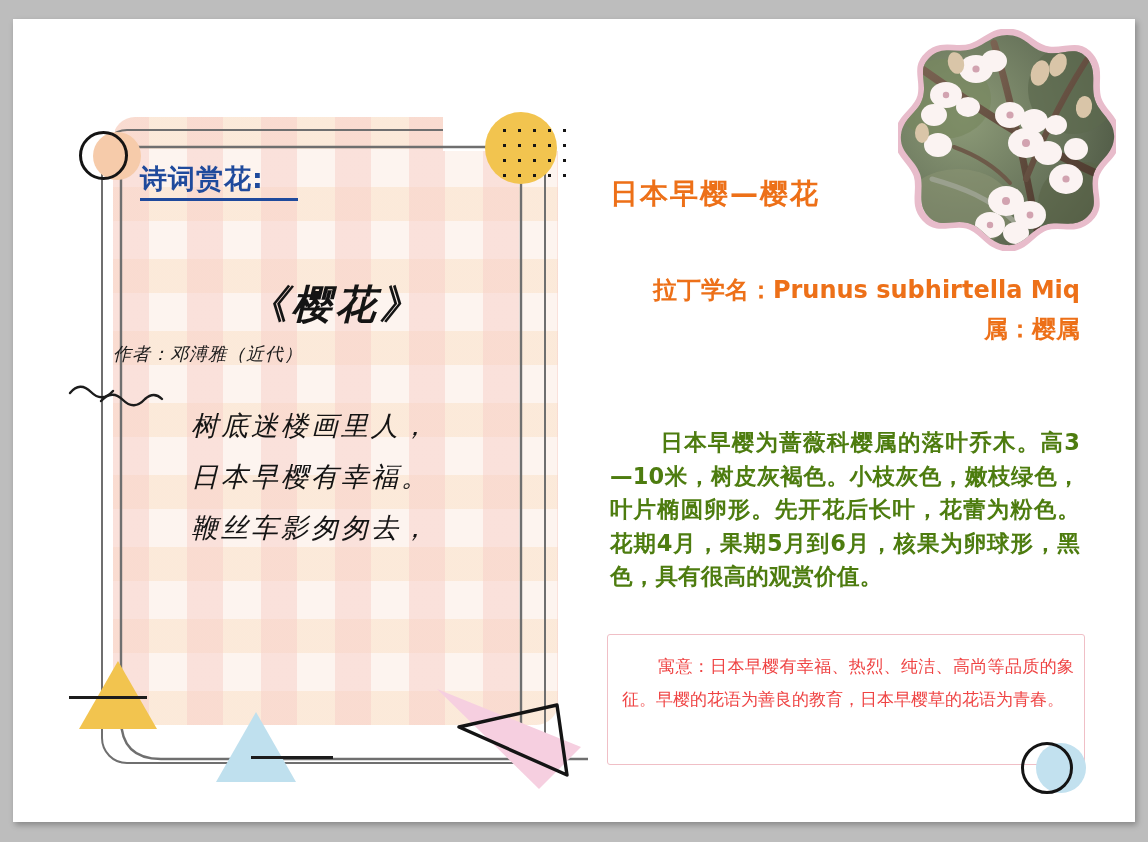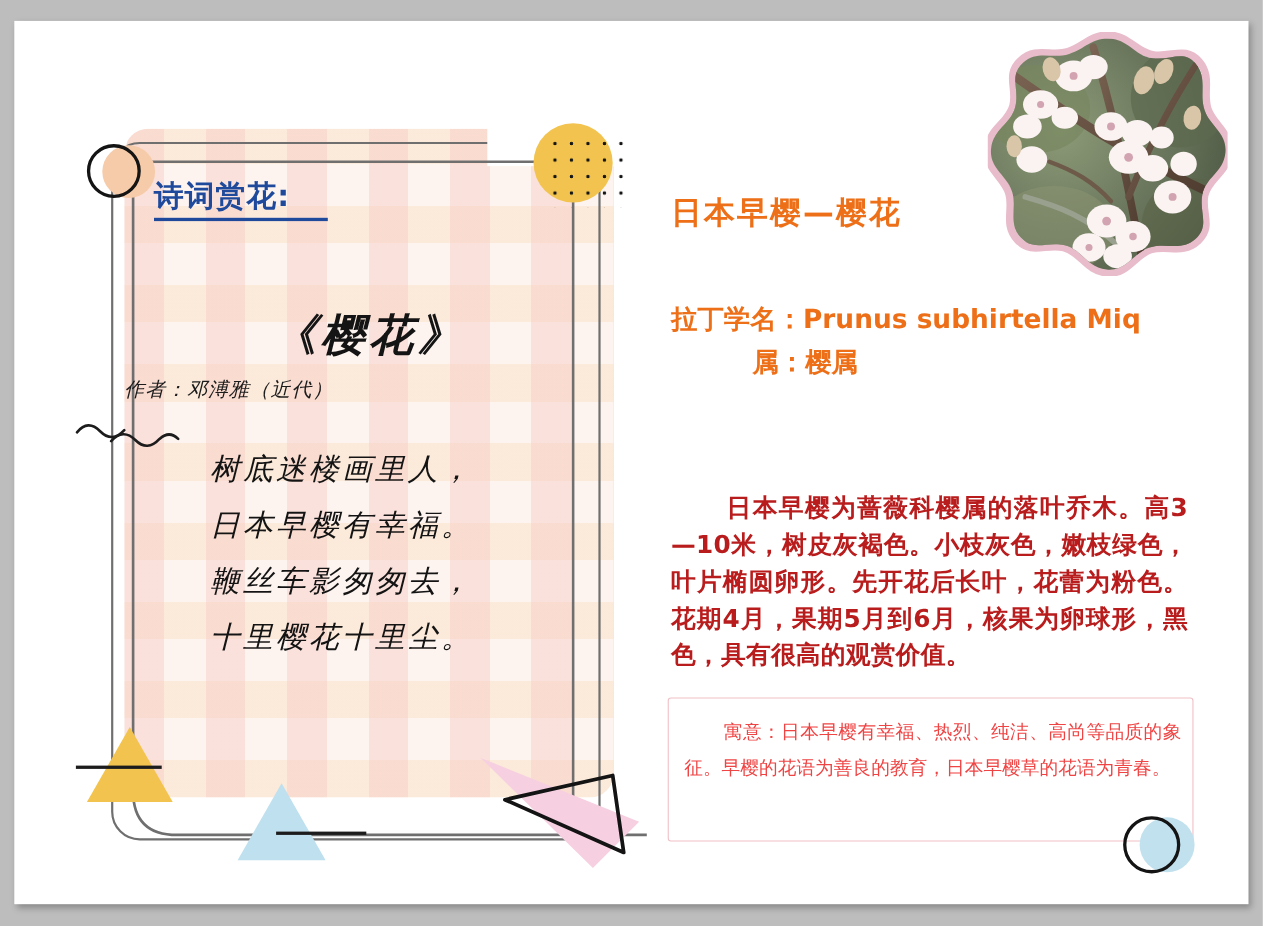--- a/index.html
+++ b/index.html
@@ -125,32 +125,32 @@
 
   
   .right-panel{position:absolute;left:580px;top:0;width:542px;height:803px;}
 
   .main-title{
     position:absolute;left:17px;top:156px;
     font-size:28px;font-weight:bold;color:#ed7018;
     letter-spacing:2px;white-space:nowrap;
   }
 
-  .taxo{position:absolute;left:17px;top:252px;width:470px;}
+  .taxo{position:absolute;left:17px;top:252px;width:470px;text-align:right;}
   .taxo-row{
     color:#ed7018;font-size:24px;font-weight:bold;
     line-height:39px;white-space:nowrap;
   }
   .taxo-row.indent{padding-left:74px;}
   .taxo-latin{font-weight:600;}
 
   .desc{
     position:absolute;left:17px;top:407px;width:470px;
-    font-size:22.5px;font-weight:bold;color:#b91c1c;
-    line-height:33.5px;text-align:justify;letter-spacing:.2px;margin-top:20px;
+    font-size:22.5px;font-weight:bold;color:#4d7c0f;
+    line-height:33.5px;text-align:justify;letter-spacing:.2px;
   }
   .desc .indent2{display:inline-block;width:2.2em;}
 
   .meaning-box{
     position:absolute;left:14px;top:615px;width:478px;height:131px;
     border:1.6px solid #f0bfc6;border-radius:3px;box-sizing:border-box;
     background:#ffffff;
   }
   .meaning-text{
     position:absolute;left:29px;top:631px;width:452px;
@@ -205,21 +205,20 @@
 
       <div class="poem-heading">诗词赏花:</div>
 
       <div class="poem-title">《樱花》</div>
       <div class="poem-author">作者：邓溥雅（近代）</div>
 
       <div class="poem-body">
         <div class="poem-line">树底迷楼画里人，</div>
         <div class="poem-line">日本早樱有幸福。</div>
         <div class="poem-line">鞭丝车影匆匆去，</div>
-        <div class="poem-line">十里樱花十里尘。</div>
       </div>
 
       <div class="deco-tri-yellow"></div>
       <div class="deco-tri-yellow-line"></div>
       <div class="deco-tri-blue"></div>
       <div class="deco-tri-blue-line"></div>
 
       <svg class="deco-arrow" viewBox="0 0 165 112">
         <polygon points="6,12 150,70 108,112" fill="#f6cfe0"></polygon>
         <polygon points="28,50 126,28 136,98" fill="none" stroke="#141414" stroke-width="3.4" stroke-linejoin="round"></polygon>

